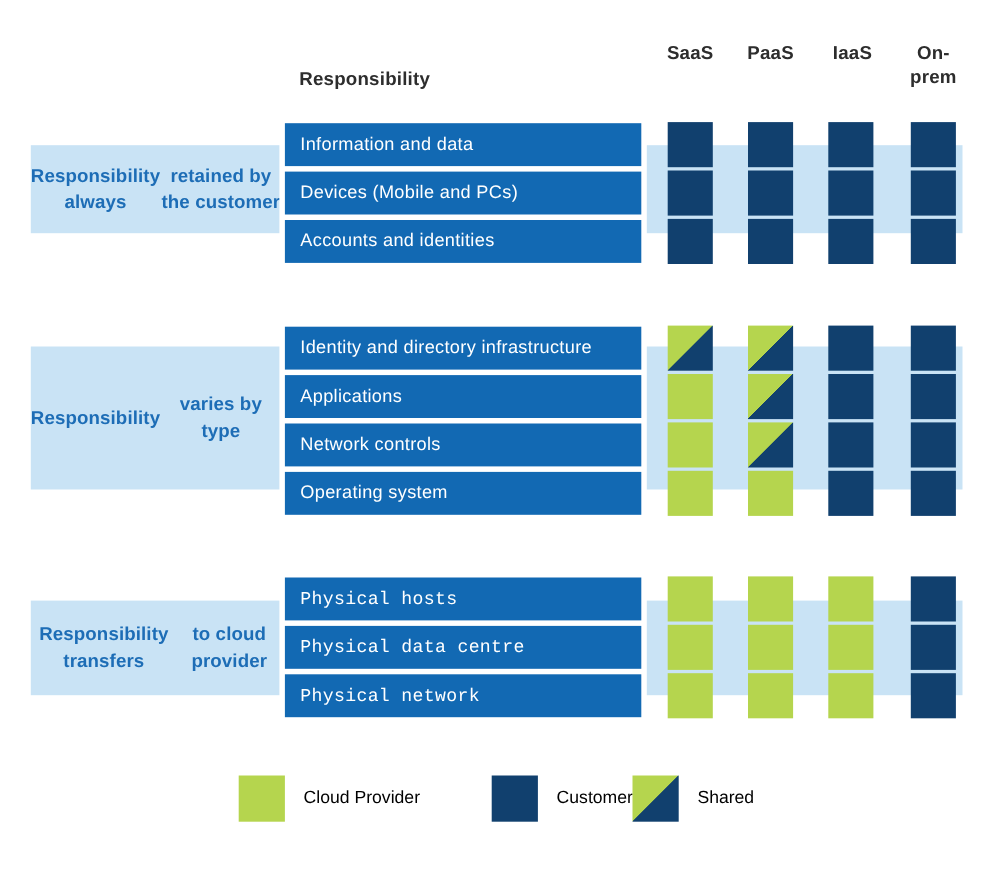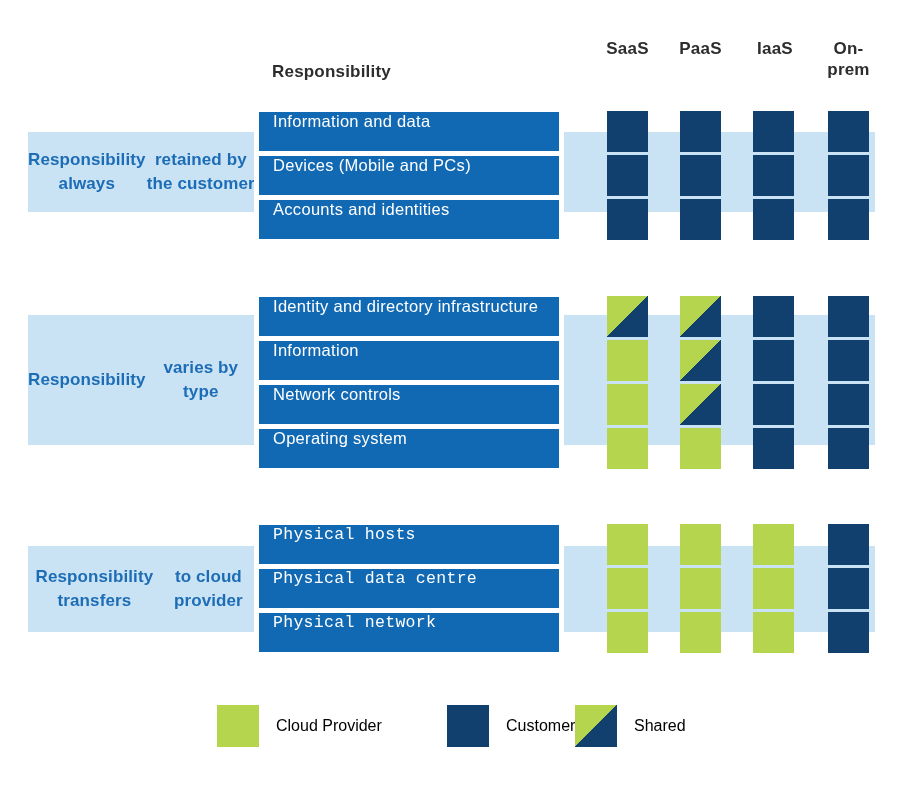--- a/index.html
+++ b/index.html
@@ -17,21 +17,21 @@
 
   .resp-header{position:absolute;left:272px;top:62px;font-size:17px;font-weight:700;color:var(--heading);letter-spacing:.2px;}
 
   .col-header{position:absolute;top:38px;height:48px;width:76px;display:flex;flex-direction:column;justify-content:flex-start;align-items:center;font-size:17px;font-weight:700;color:var(--heading);line-height:1.25;letter-spacing:.2px;}
 
   .band{position:absolute;left:28px;width:847px;background:var(--band);z-index:0;}
 
   .section-label{position:absolute;left:28px;width:228px;display:flex;justify-content:center;align-items:center;text-align:center;color:var(--labelblue);font-size:17px;font-weight:700;line-height:1.42;z-index:2;letter-spacing:.1px;}
 
   .bars{position:absolute;background:#fff;padding:5px;display:flex;flex-direction:column;gap:5px;z-index:2;}
-  .bar{width:300px;height:39px;background:var(--barblue);color:#fff;display:flex;padding-left:14px;box-sizing:border-box;font-size:16.5px;font-weight:400;letter-spacing:.3px;}
+  .bar{width:324px;height:39px;background:var(--barblue);color:#fff;display:flex;align-items:center;padding-left:14px;box-sizing:border-box;font-size:16.5px;font-weight:400;letter-spacing:.3px;}
 
   .cell{position:absolute;width:41px;height:41px;z-index:1;}
   .sq-customer{background:var(--customer);}
   .sq-provider{background:var(--provider);}
   .sq-shared{background:linear-gradient(to bottom right, var(--provider) 49.3%, var(--customer) 49.9%);}
 
   .legend-item{position:absolute;top:705px;display:flex;align-items:center;gap:17px;z-index:2;}
   .legend-swatch{width:42px;height:42px;flex:0 0 auto;}
 </style>
 </head>
@@ -83,21 +83,21 @@
     <div class="band" style="top: 315px; height: 130px;"></div>
     <div class="section-label" style="top: 315px; height: 130px;">
       <span>Responsibility</span>
       <span>varies by type</span>
     </div>
     <div class="bars" style="left: 254px; top: 292px;">
       <div class="bar">
         <span>Identity and directory infrastructure</span>
       </div>
       <div class="bar">
-        <span>Information</span>
+        <span>Applications</span>
       </div>
       <div class="bar">
         <span>Network controls</span>
       </div>
       <div class="bar">
         <span>Operating system</span>
       </div>
     </div>
     <div class="cell sq-shared" style="left: 607px; top: 296px;"></div>
     <div class="cell sq-shared" style="left: 680px; top: 296px;"></div>

